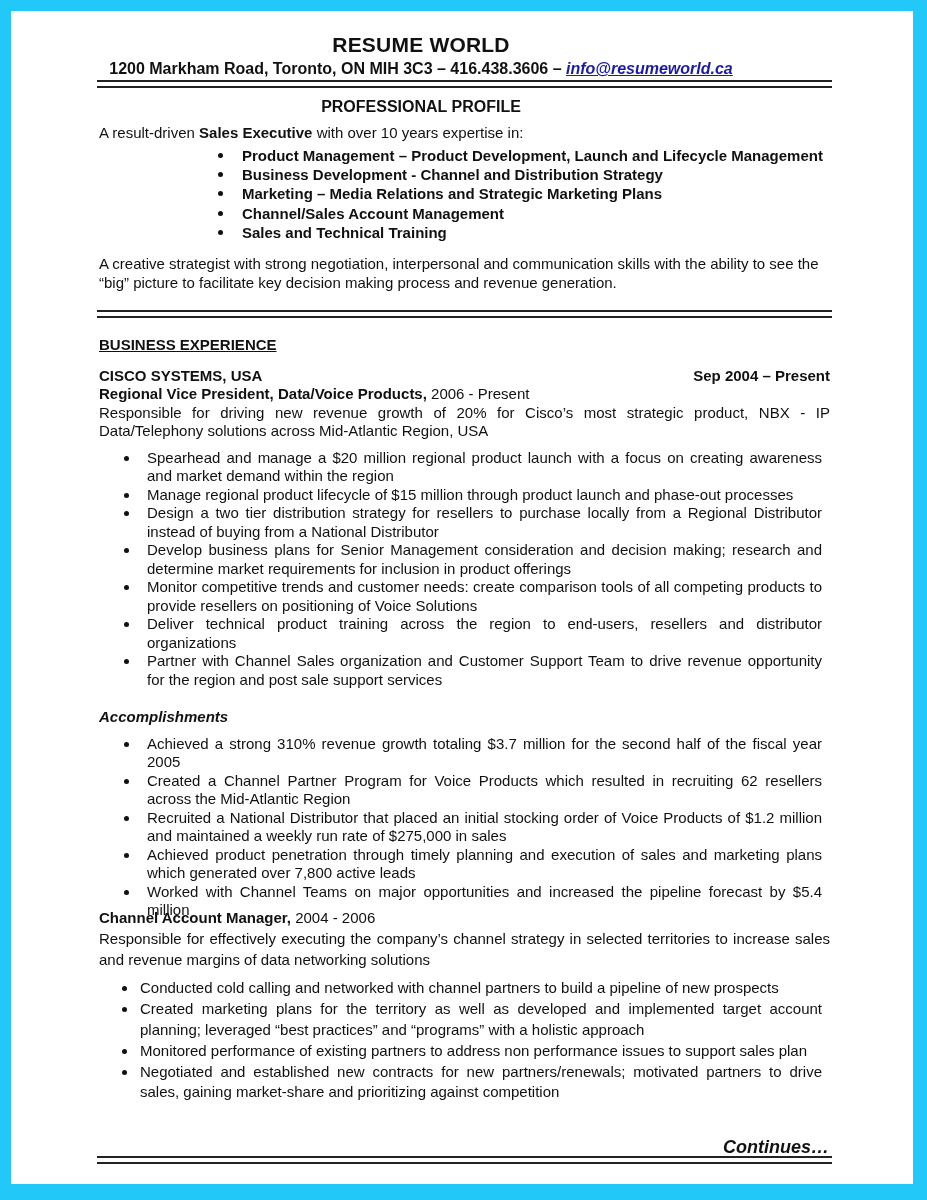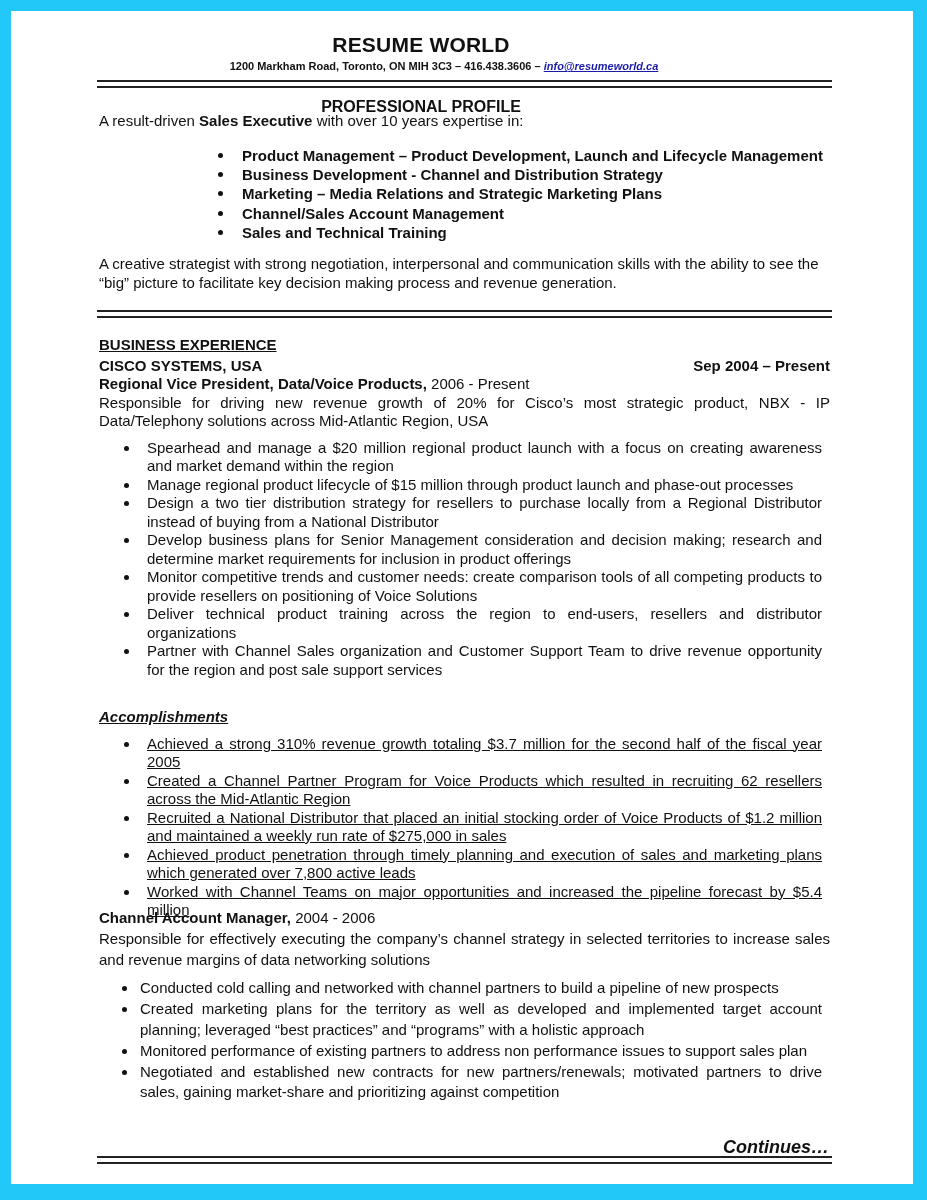--- a/index.html
+++ b/index.html
@@ -13,21 +13,21 @@
     }
     .page {
       position: absolute;
       left: 11px; top: 11px;
       width: 902px; height: 1173px;
       background: #ffffff;
     }
     .abs { position: absolute; white-space: nowrap; }
     .center { left: 0; width: 842px; text-align: center; }
     .title { top: 33px; font-size: 21px; font-weight: bold; letter-spacing: 0.2px; }
-    .contact { top: 60px; font-size: 11px; font-weight: bold; padding-left: 23px; }
+    .contact { top: 60px; font-size: 16px; font-weight: bold; }
     .contact a { color: #1a1aa8; font-style: italic; text-decoration: underline; }
     .dbl {
       position: absolute; left: 97px; width: 735px; height: 4px;
       border-top: 2px solid #222; border-bottom: 2px solid #222;
     }
     .h-profile { top: 98px; font-size: 16px; font-weight: bold; }
     .txt { font-size: 15px; line-height: 18.5px; }
     .bold { font-weight: bold; }
     .block { position: absolute; left: 99px; width: 731px; font-size: 15px; line-height: 18.5px; }
     .just { text-align: justify; text-align-last: left; }
@@ -52,55 +52,55 @@
 
 <div class="page"></div>
 
 <div class="abs center title">RESUME WORLD</div>
 <div class="abs center contact">
   <span>1200 Markham Road, Toronto, ON MIH 3C3 – 416.438.3606 – </span><a>info@resumeworld.ca</a>
 </div>
 <div class="dbl" style="top:80px;"></div>
 
 <div class="abs center h-profile">PROFESSIONAL PROFILE</div>
-<div class="abs txt" style="left:99px; top:112px;">
+<div class="abs txt" style="left:99px; top:124px;">
   <span>A result-driven </span><span class="bold">Sales Executive</span><span> with over 10 years expertise in:</span>
 </div>
 <ul class="list profile-list">
   <li><span class="dot"></span><span>Product Management – Product Development, Launch and Lifecycle Management</span></li>
   <li><span class="dot"></span><span>Business Development - Channel and Distribution Strategy</span></li>
   <li><span class="dot"></span><span>Marketing – Media Relations and Strategic Marketing Plans</span></li>
   <li><span class="dot"></span><span>Channel/Sales Account Management</span></li>
   <li><span class="dot"></span><span>Sales and Technical Training</span></li>
 </ul>
 <div class="block" style="top:254px; line-height:19px;">A creative strategist with strong negotiation, interpersonal and communication skills with the ability to see the “big” picture to facilitate key decision making process and revenue generation.</div>
 <div class="dbl" style="top:310px;"></div>
 
 <div class="block" style="top:336px;">
   <div class="bold underline">BUSINESS EXPERIENCE</div>
-  <div class="row bold" style="margin-top:2px;">
+  <div class="row bold" style="margin-top:12px;">
     <span>CISCO SYSTEMS, USA</span>
     <span>Sep 2004 – Present</span>
   </div>
   <div>
     <span class="bold">Regional Vice President, Data/Voice Products,</span><span> 2006 - Present</span>
   </div>
   <div class="just">Responsible for driving new revenue growth of 20% for Cisco’s most strategic product, NBX - IP Data/Telephony solutions across Mid-Atlantic Region, USA</div>
   <ul class="list exp-list">
     <li><span class="dot"></span><span>Spearhead and manage a $20 million regional product launch with a focus on creating awareness and market demand within the region</span></li>
     <li><span class="dot"></span><span>Manage regional product lifecycle of $15 million through product launch and phase-out processes</span></li>
     <li><span class="dot"></span><span>Design a two tier distribution strategy for resellers to purchase locally from a Regional Distributor instead of buying from a National Distributor</span></li>
     <li><span class="dot"></span><span>Develop business plans for Senior Management consideration and decision making; research and determine market requirements for inclusion in product offerings</span></li>
     <li><span class="dot"></span><span>Monitor competitive trends and customer needs: create comparison tools of all competing products to provide resellers on positioning of Voice Solutions</span></li>
     <li><span class="dot"></span><span>Deliver technical product training across the region to end-users, resellers and distributor organizations</span></li>
     <li><span class="dot"></span><span>Partner with Channel Sales organization and Customer Support Team to drive revenue opportunity for the region and post sale support services</span></li>
   </ul>
 </div>
 
-<div class="block" style="top:708px;text-decoration:underline;">
+<div class="block" style="top:708px;">
   <div class="italic-bold">Accomplishments</div>
   <ul class="list exp-list">
     <li><span class="dot"></span><span>Achieved a strong 310% revenue growth totaling $3.7 million for the second half of the fiscal year 2005</span></li>
     <li><span class="dot"></span><span>Created a Channel Partner Program for Voice Products which resulted in recruiting 62 resellers across the Mid-Atlantic Region</span></li>
     <li><span class="dot"></span><span>Recruited a National Distributor that placed an initial stocking order of Voice Products of $1.2 million and maintained a weekly run rate of $275,000 in sales</span></li>
     <li><span class="dot"></span><span>Achieved product penetration through timely planning and execution of sales and marketing plans which generated over 7,800 active leads</span></li>
     <li><span class="dot"></span><span>Worked with Channel Teams on major opportunities and increased the pipeline forecast by $5.4 million</span></li>
   </ul>
 </div>
 

